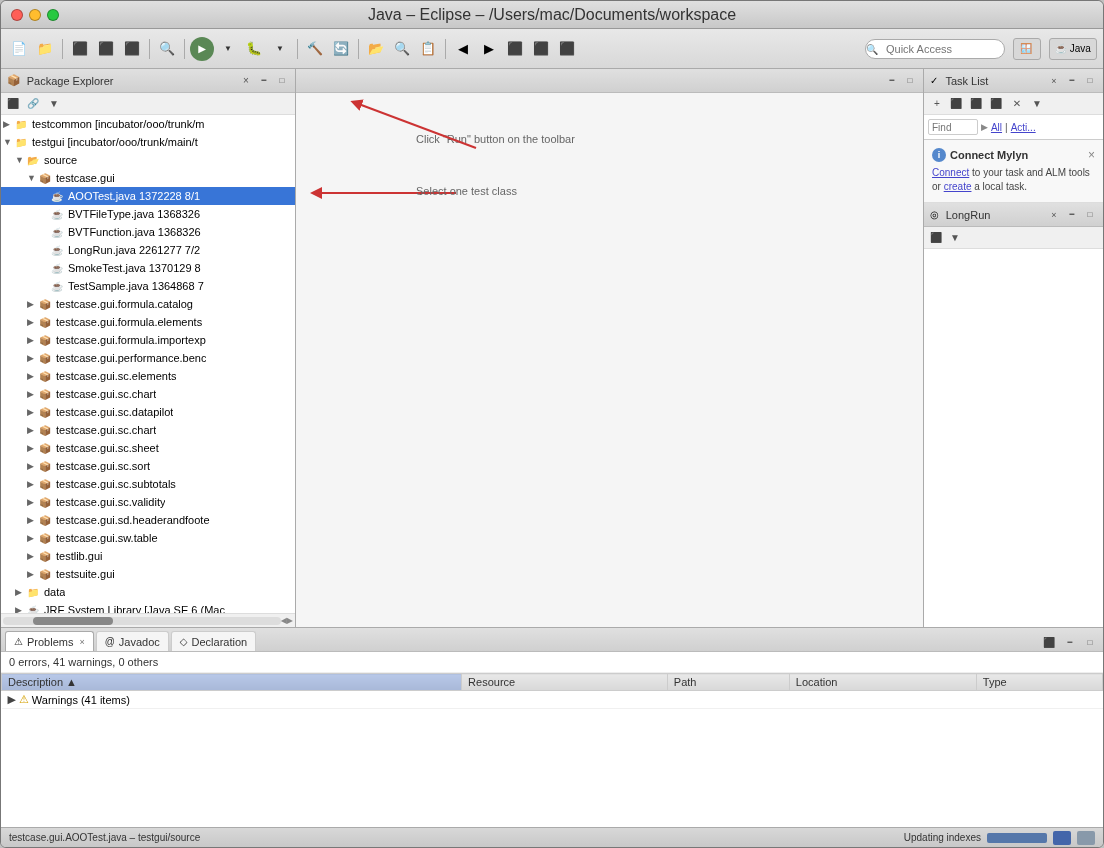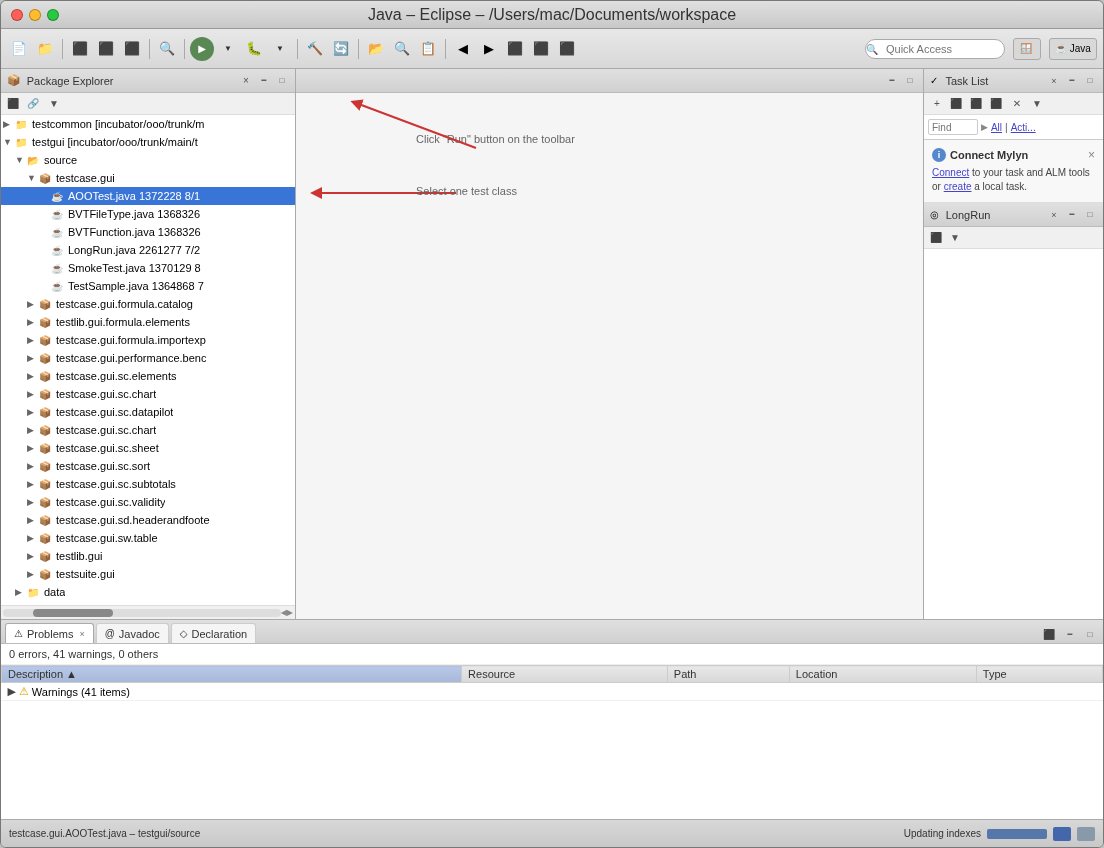--- a/index.html
+++ b/index.html
@@ -517,21 +517,21 @@
       gap: 3px;
     }
 
     .warning-icon {
       color: #d4a000;
       font-size: 11px;
     }
 
     
     .status-bar {
-      height: 28px;
+      height: 20px;
       background: linear-gradient(to bottom, #d8d8d8, #c8c8c8);
       border-top: 1px solid #aaa;
       display: flex;
       align-items: center;
       padding: 0 8px;
       font-size: 10px;
       color: #333;
     }
 
     .status-right {
@@ -694,21 +694,21 @@
           </div>
 
           <div class="tree-item" style="padding-left:26px;">
             <span class="tree-toggle">▶</span>
             <span class="tree-icon package-icon">📦</span>
             <span class="tree-label">testcase.gui.formula.catalog</span>
           </div>
           <div class="tree-item" style="padding-left:26px;">
             <span class="tree-toggle">▶</span>
             <span class="tree-icon package-icon">📦</span>
-            <span class="tree-label">testlib.gui.formula.elements</span>
+            <span class="tree-label">testcase.gui.formula.elements</span>
           </div>
           <div class="tree-item" style="padding-left:26px;">
             <span class="tree-toggle">▶</span>
             <span class="tree-icon package-icon">📦</span>
             <span class="tree-label">testcase.gui.formula.importexp</span>
           </div>
           <div class="tree-item" style="padding-left:26px;">
             <span class="tree-toggle">▶</span>
             <span class="tree-icon package-icon">📦</span>
             <span class="tree-label">testcase.gui.performance.benc</span>

